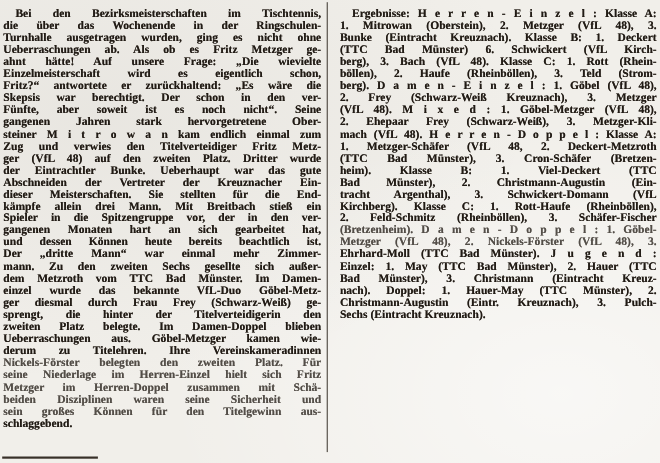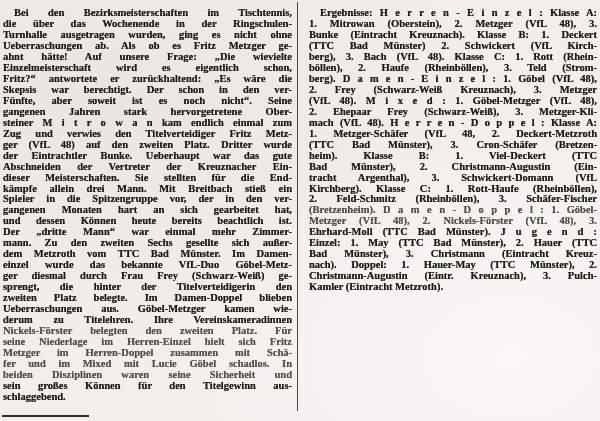--- a/index.html
+++ b/index.html
@@ -86,31 +86,30 @@
       <div class="line">dem Metzroth vom TTC Bad Münster. Im Damen-</div>
       <div class="line">einzel wurde das bekannte VfL-Duo Göbel-Metz-</div>
       <div class="line">ger diesmal durch Frau Frey (Schwarz-Weiß) ge-</div>
       <div class="line">sprengt, die hinter der Titelverteidigerin den</div>
       <div class="line">zweiten Platz belegte. Im Damen-Doppel blieben</div>
       <div class="line">Ueberraschungen aus. Göbel-Metzger kamen wie-</div>
       <div class="line">derum zu Titelehren. Ihre Vereinskameradinnen</div>
       <div class="line">Nickels-Förster belegten den zweiten Platz. Für</div>
       <div class="line">seine Niederlage im Herren-Einzel hielt sich Fritz</div>
       <div class="line">Metzger im Herren-Doppel zusammen mit Schä-</div>
-      <div class="line">fer und im Mixed mit Lucie Göbel schadlos. In</div>
       <div class="line">beiden Disziplinen waren seine Sicherheit und</div>
       <div class="line">sein großes Können für den Titelgewinn aus-</div>
       <div class="line">schlaggebend.</div>
     </div>
   <div class="divider"></div>
   <div class="col col-right">
       <div class="line">Ergebnisse: H e r r e n - E i n z e l : Klasse A:</div>
       <div class="line">1. Mitrowan (Oberstein), 2. Metzger (VfL 48), 3.</div>
       <div class="line">Bunke (Eintracht Kreuznach). Klasse B: 1. Deckert</div>
-      <div class="line">(TTC Bad Münster) 2. Schwickert (VfL Kirch-</div>
+      <div class="line">(TTC Bad Münster) 6. Schwickert (VfL Kirch-</div>
       <div class="line">berg), 3. Bach (VfL 48). Klasse C: 1. Rott (Rhein-</div>
       <div class="line">böllen), 2. Haufe (Rheinböllen), 3. Teld (Strom-</div>
       <div class="line">berg). D a m e n - E i n z e l : 1. Göbel (VfL 48),</div>
       <div class="line">2. Frey (Schwarz-Weiß Kreuznach), 3. Metzger</div>
       <div class="line">(VfL 48). M i x e d : 1. Göbel-Metzger (VfL 48),</div>
       <div class="line">2. Ehepaar Frey (Schwarz-Weiß), 3. Metzger-Kli-</div>
       <div class="line">mach (VfL 48). H e r r e n - D o p p e l : Klasse A:</div>
       <div class="line">1. Metzger-Schäfer (VfL 48, 2. Deckert-Metzroth</div>
       <div class="line">(TTC Bad Münster), 3. Cron-Schäfer (Bretzen-</div>
       <div class="line">heim). Klasse B: 1. Viel-Deckert (TTC</div>
@@ -118,16 +117,16 @@
       <div class="line">tracht Argenthal), 3. Schwickert-Domann (VfL</div>
       <div class="line">Kirchberg). Klasse C: 1. Rott-Haufe (Rheinböllen),</div>
       <div class="line">2. Feld-Schmitz (Rheinböllen), 3. Schäfer-Fischer</div>
       <div class="line">(Bretzenheim). D a m e n - D o p p e l : 1. Göbel-</div>
       <div class="line">Metzger (VfL 48), 2. Nickels-Förster (VfL 48), 3.</div>
       <div class="line">Ehrhard-Moll (TTC Bad Münster). J u g e n d :</div>
       <div class="line">Einzel: 1. May (TTC Bad Münster), 2. Hauer (TTC</div>
       <div class="line">Bad Münster), 3. Christmann (Eintracht Kreuz-</div>
       <div class="line">nach). Doppel: 1. Hauer-May (TTC Münster), 2.</div>
       <div class="line">Christmann-Augustin (Eintr. Kreuznach), 3. Pulch-</div>
-      <div class="line">Kamler (Eintracht Metzroth).</div>
+      <div class="line">Sechs (Eintracht Kreuznach).</div>
     </div>
   <div class="bottom-rule"></div>
 </div>
 
 </body></html>

